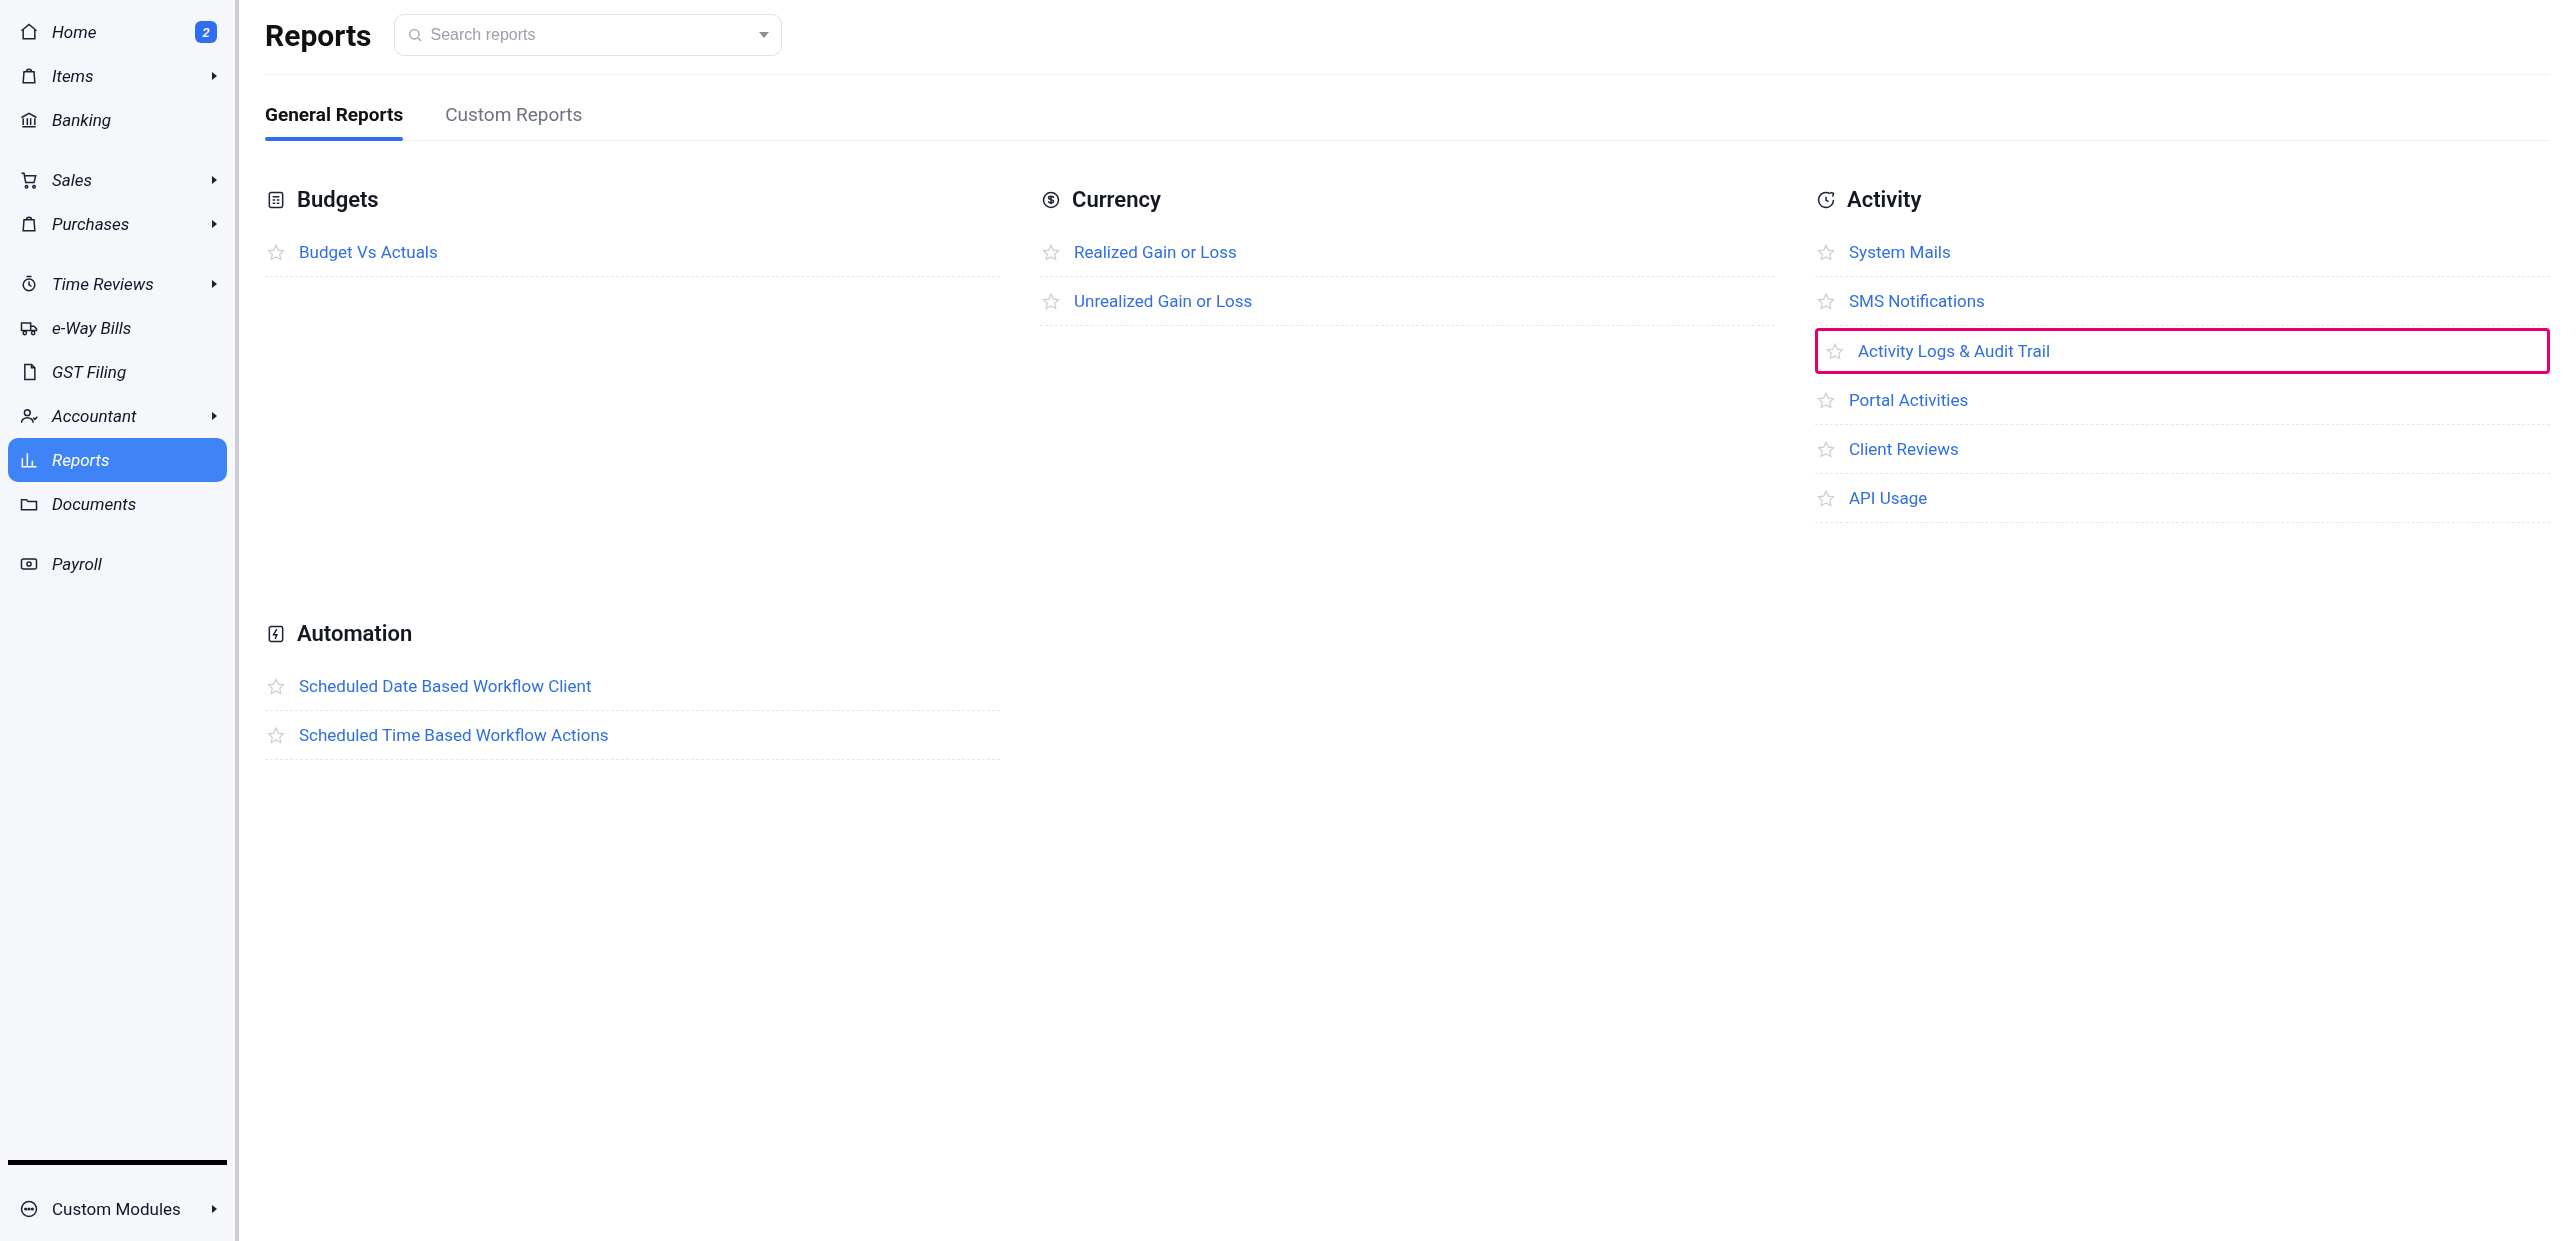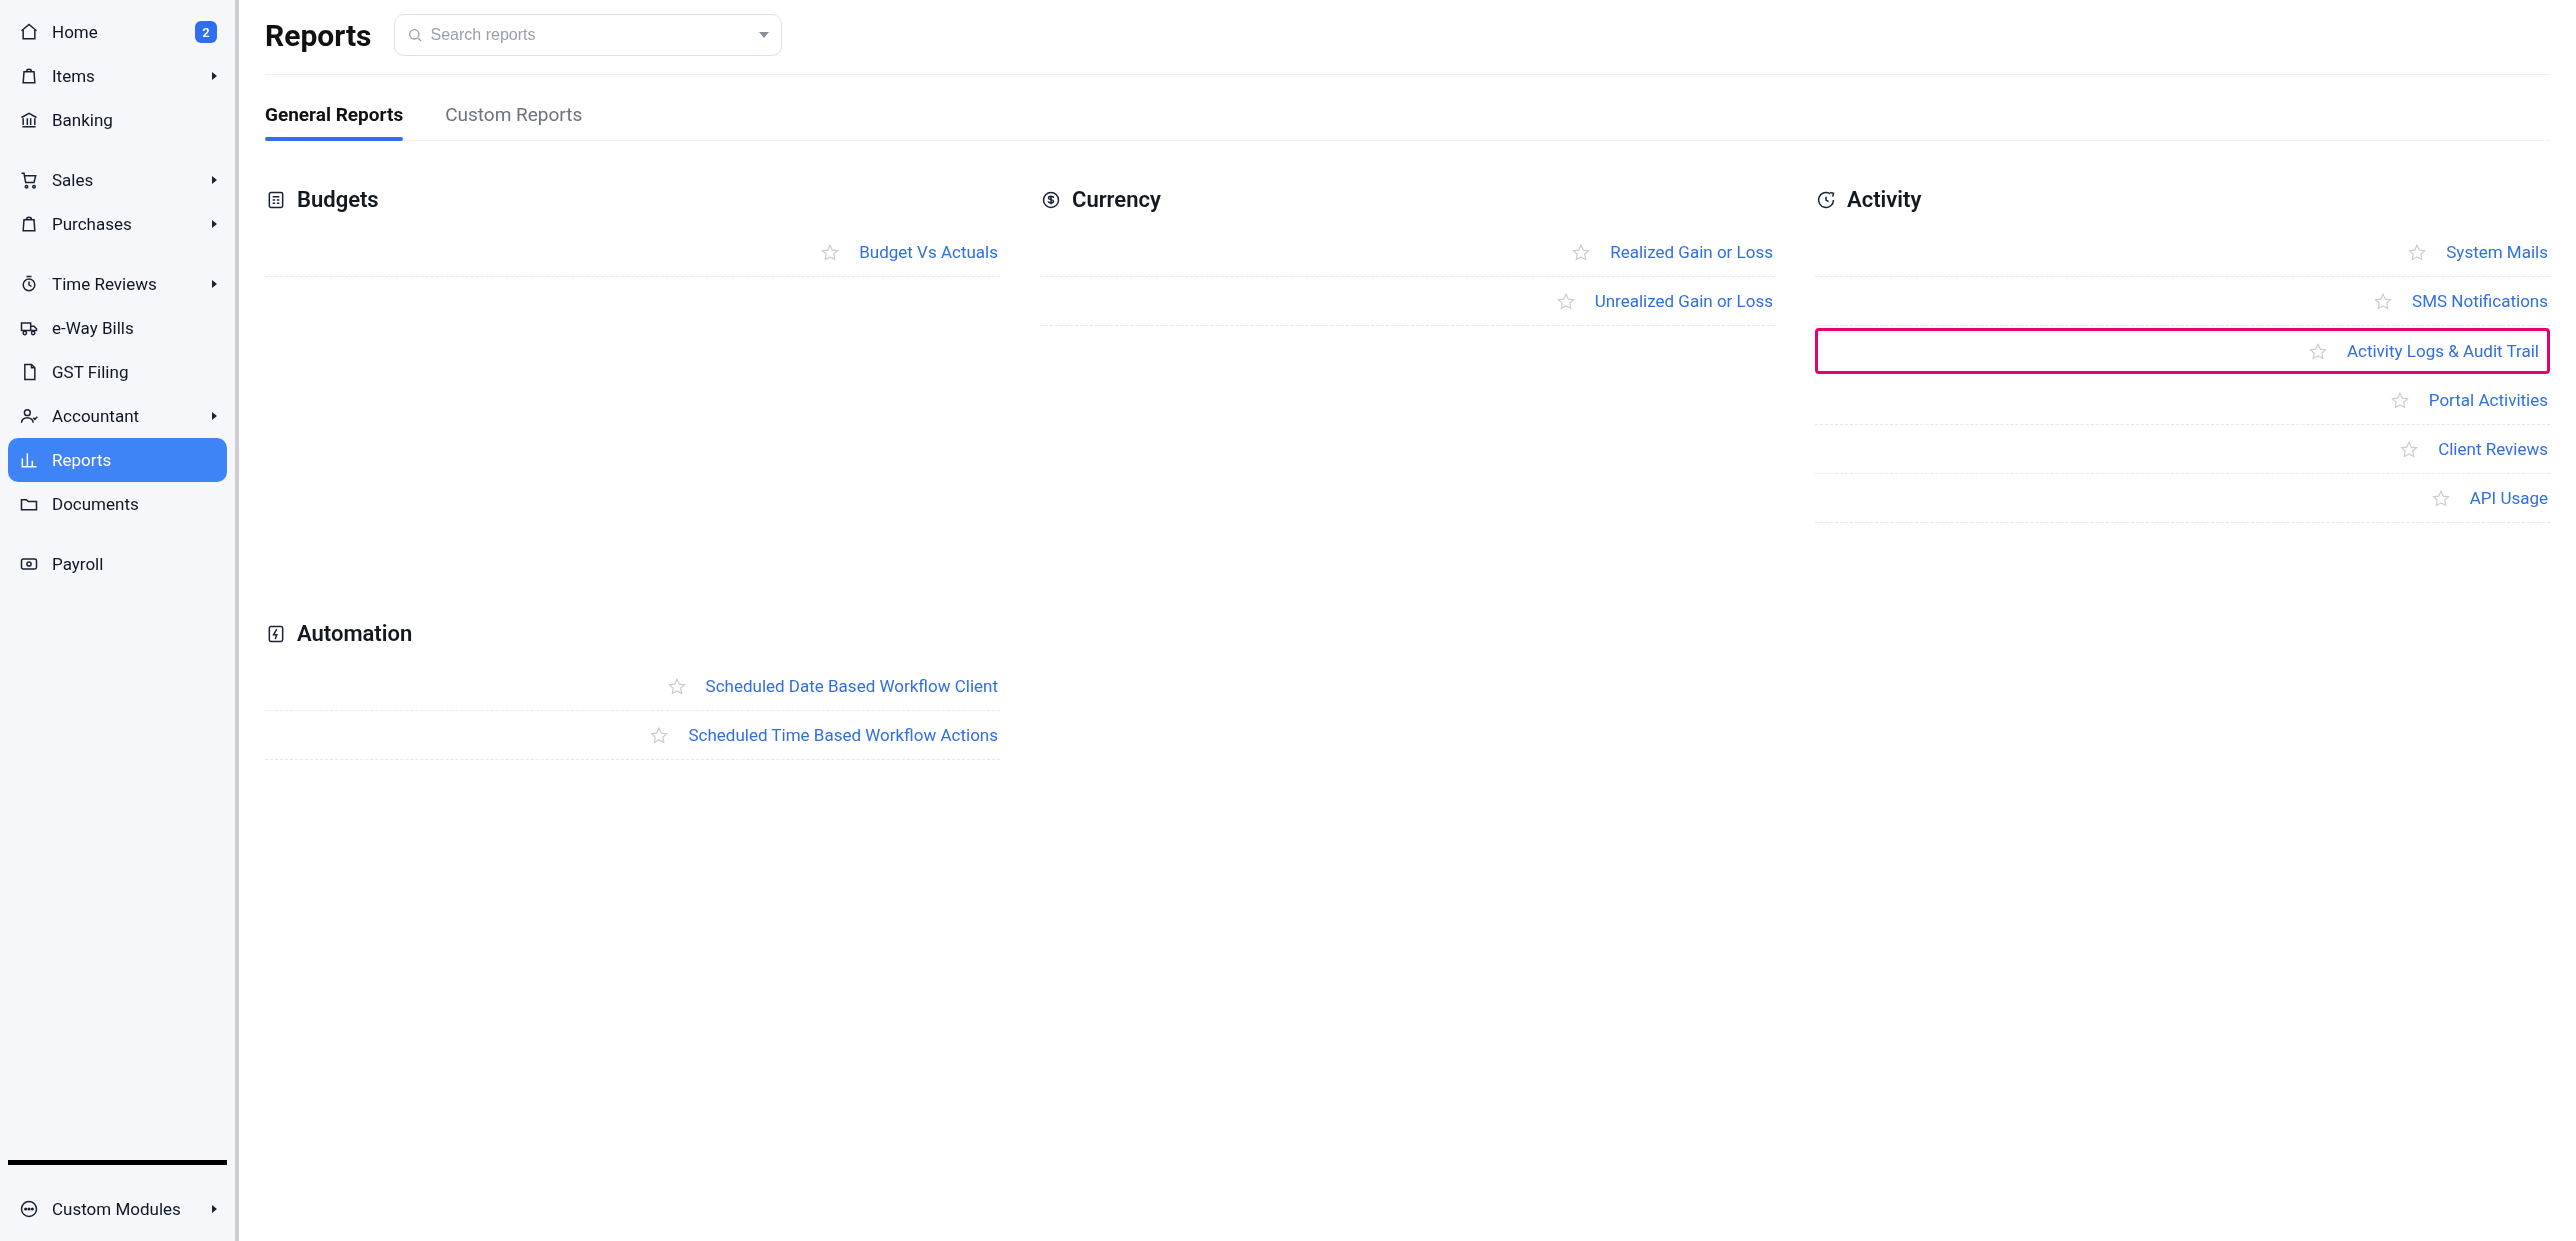--- a/index.html
+++ b/index.html
@@ -16,21 +16,21 @@
 
   
   .sidebar {
     width: 239px;
     background: #f5f7fb;
     border-right: 4px solid #ccced4;
     padding: 10px 8px;
     display: flex;
     flex-direction: column;
   }
-  .side-group { margin-bottom: 16px; }
+  .side-group { margin-bottom: 16px; font-style: italic; }
   .side-item {
     display: flex;
     align-items: center;
     height: 44px;
     padding: 0 10px 0 10px;
     border-radius: 10px;
     color: #0f1726;
     cursor: pointer;
     position: relative;
   }
@@ -97,24 +97,23 @@
 
   .sections { display: flex; gap: 40px; padding-top: 46px; align-items: flex-start; }
   .col { flex: 1; }
 
   .section { margin-bottom: 50px; }
   .sec-head { display: flex; align-items: center; gap: 10px; margin-bottom: 16px; }
   .sec-title { font-size: 22px; font-weight: 600; color: #141821; }
   .sec-head .sicon { width: 22px; height: 22px; display: inline-flex; align-items: center; justify-content: center; color: #1a2233; }
 
   .item-row {
-    display: flex; align-items: center; gap: 20px;
+    display: flex; align-items: center; gap: 14px;
     padding: 14px 2px;
     border-bottom: 1px dashed #e4e7ed;
-    justify-content: flex-end;
   }
   .item-row .star { color: #c9ccd4; }
   .item-row a, .item-row .link {
     color: #306fe3; text-decoration: none; font-size: 17px;
     cursor: pointer;
   }
 
   .item-row.highlight {
     border: 3px solid #e6006e;
     border-radius: 4px;

